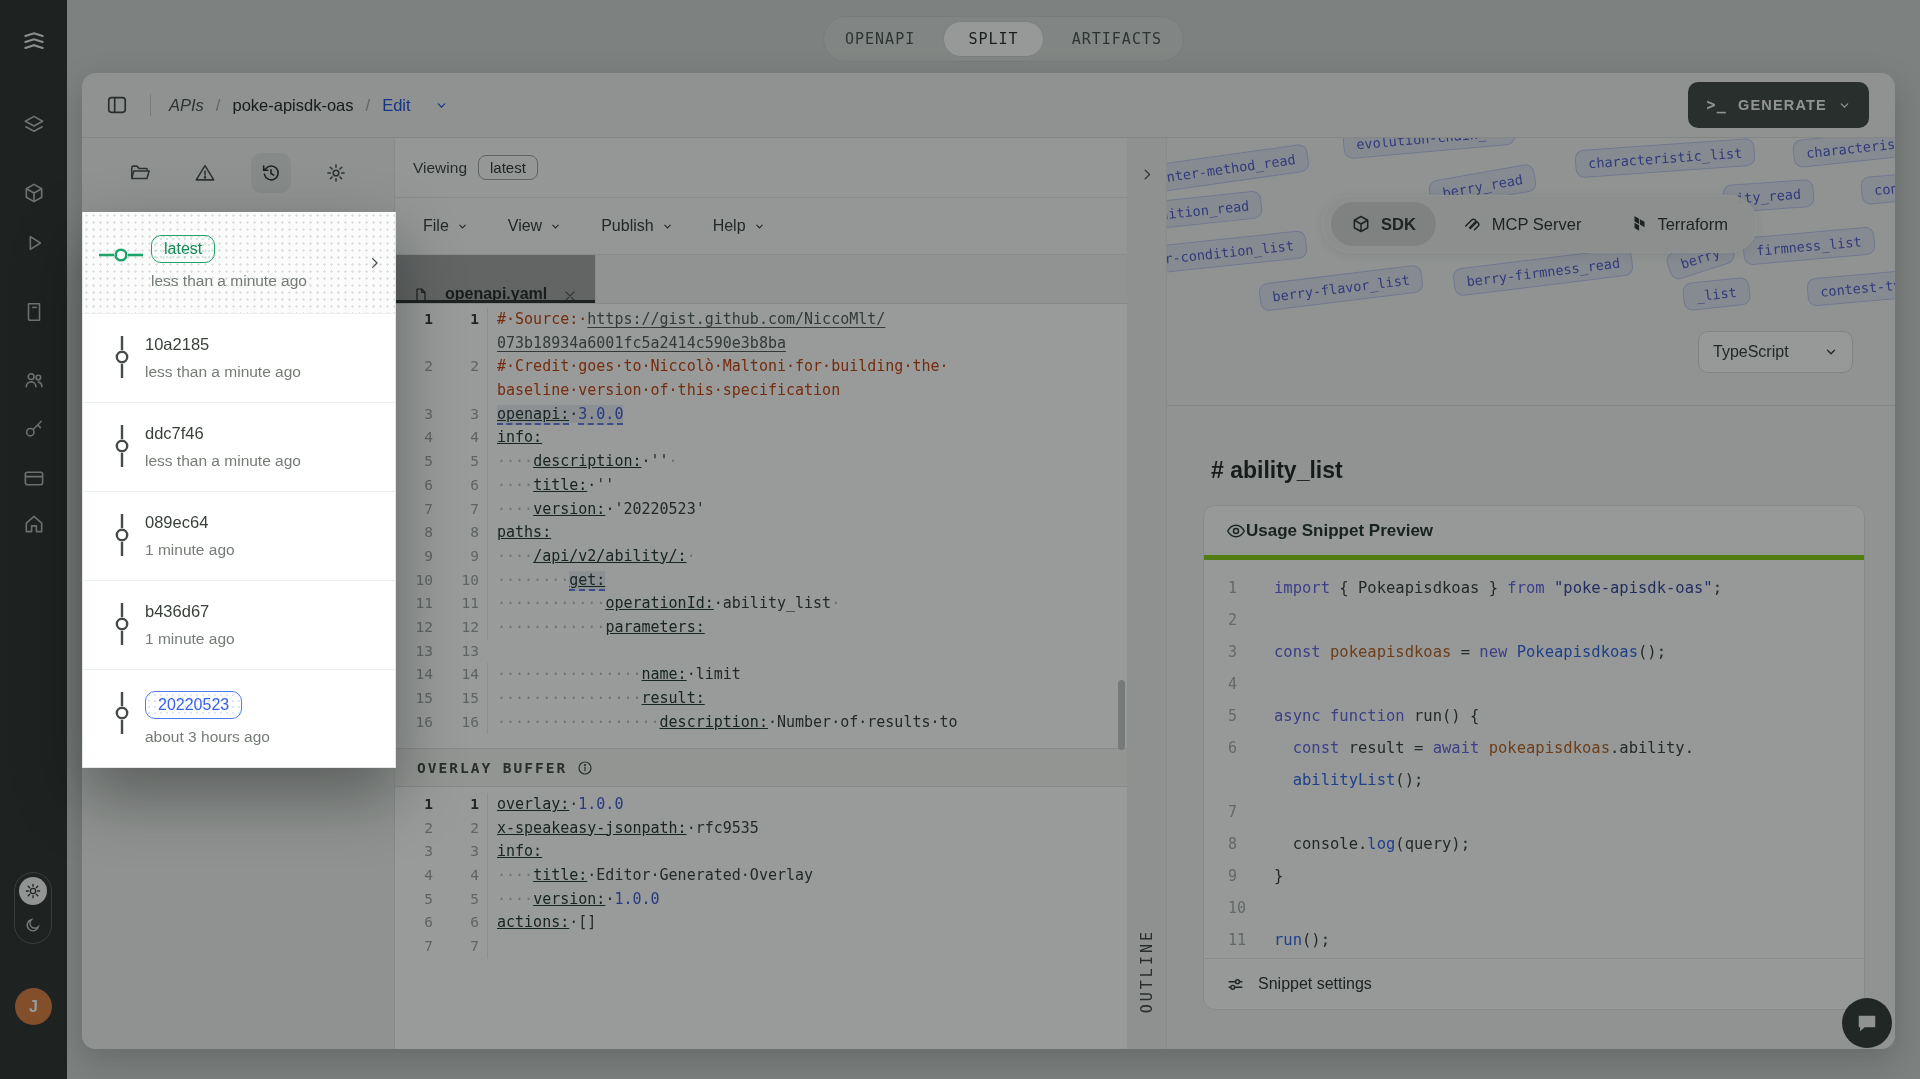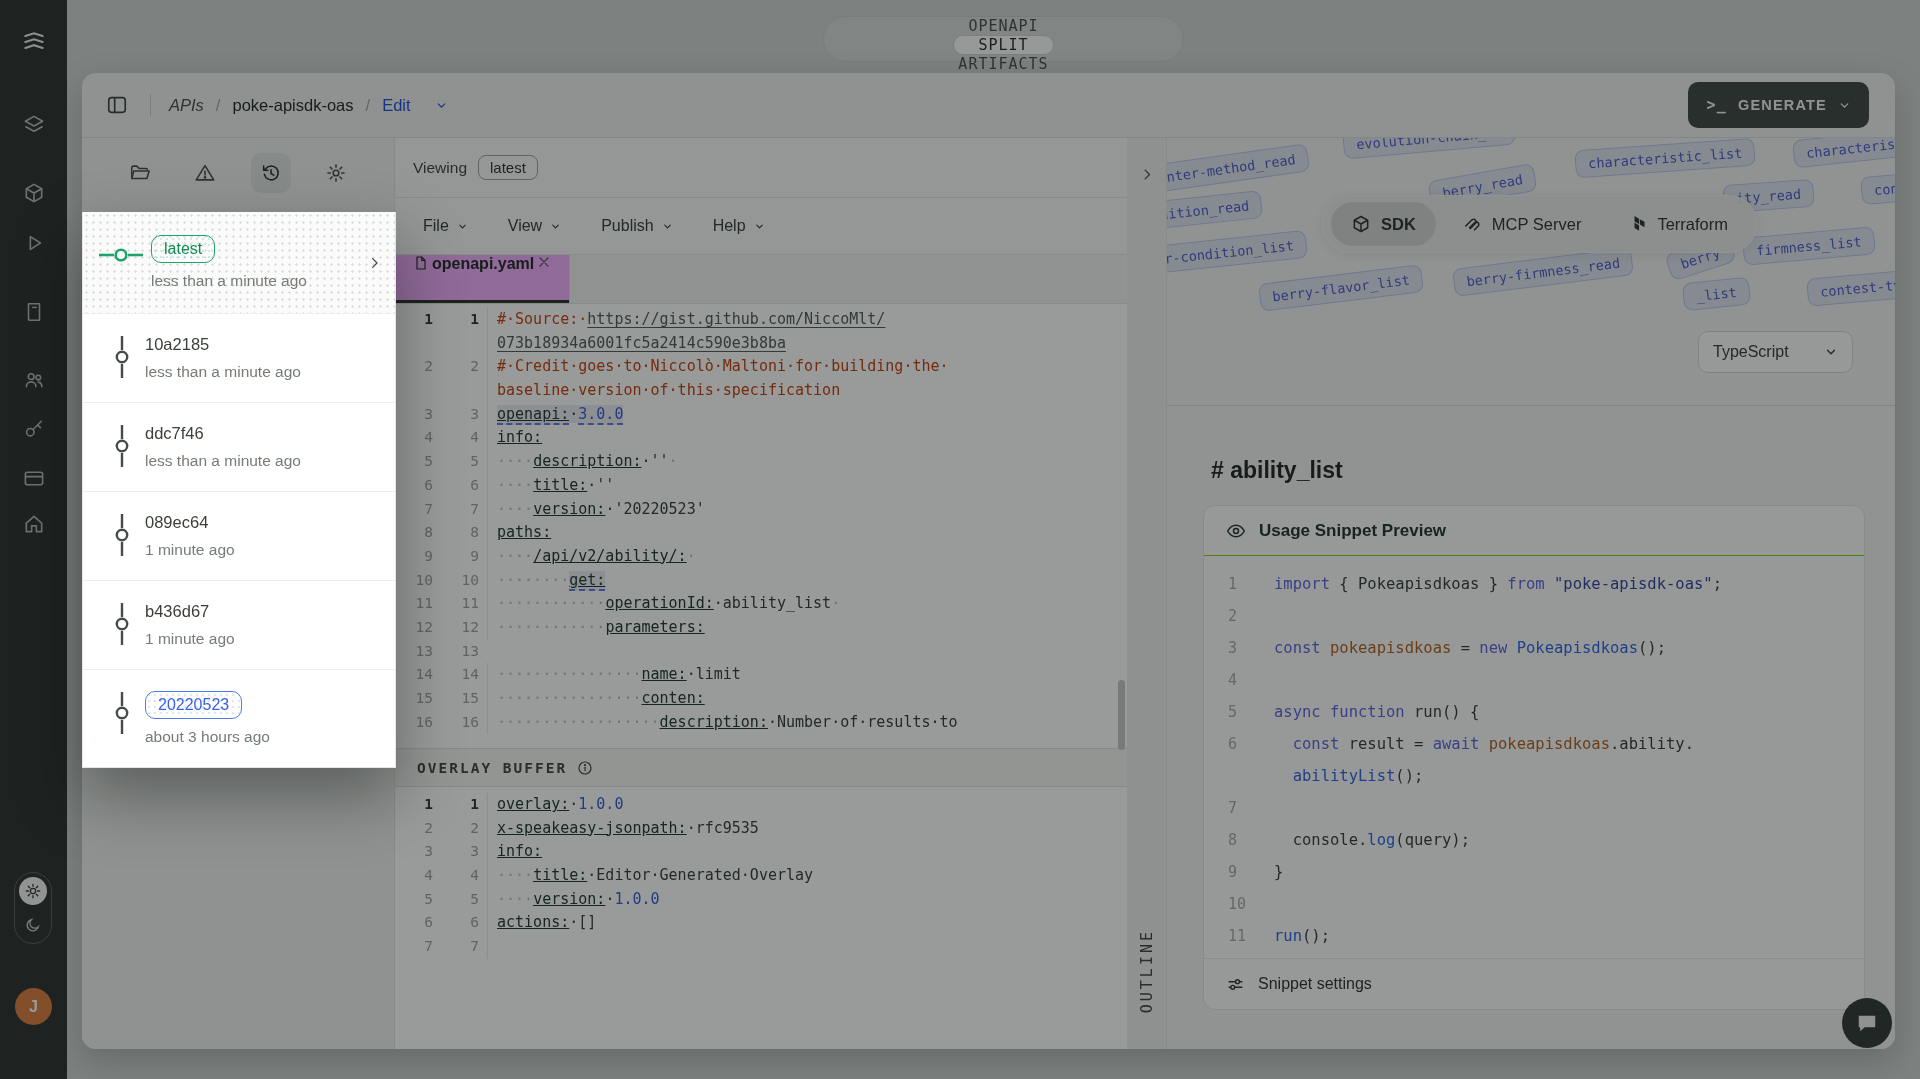--- a/index.html
+++ b/index.html
@@ -13,21 +13,21 @@
   .theme-pill{position:absolute;left:14px;top:872px;width:38px;height:72px;border:1px solid rgba(255,255,255,.22);
       border-radius:19px;box-sizing:border-box;}
   .theme-btn{position:absolute;left:4px;width:28px;height:28px;border-radius:50%;display:grid;place-items:center;color:#c8ccc8;}
   .theme-btn.sun{top:4px;background:#f2f3f0;color:#2e3331;}
   .theme-btn.moon{top:38px;}
   .avatar{position:absolute;left:15px;top:988px;width:37px;height:37px;border-radius:50%;background:#d97a3d;
       color:#fff;font-weight:bold;font-size:16px;display:grid;place-items:center;}
   
   .top-tabs{position:absolute;left:823px;top:16px;width:361px;height:46px;background:#d6dad6;border:1px solid #c7cbc7;
       border-radius:24px;display:flex;align-items:center;justify-content:space-between;padding:0 5px;box-sizing:border-box;
-      font-family:"DejaVu Sans Mono",monospace;flex-direction:column;}
+      font-family:"DejaVu Sans Mono",monospace;}
   .tt{font-family:inherit;font-size:15px;letter-spacing:1px;color:#474e4a;background:transparent;border:none;height:36px;
       padding:0 16px;border-radius:18px;cursor:pointer;}
   .tt.active{background:#fbfcfb;border:1px solid #ccd0cc;color:#232927;padding:0 24px;}
   
   .card{position:absolute;left:82px;top:73px;width:1813px;height:976px;background:#eef0ed;border-radius:14px;
       box-shadow:0 12px 34px rgba(10,14,12,.2);}
   .card-header{height:65px;display:flex;align-items:center;padding:0 26px 0 20px;border-bottom:1px solid #d8dbd7;box-sizing:border-box;}
   .hdr-btn{color:#3b423e;background:none;border:none;padding:4px;cursor:pointer;}
   .hdr-div{width:1px;height:22px;background:#c7cbc7;margin:0 18px;}
   .crumb{display:flex;align-items:center;font-size:16.5px;gap:12px;}
@@ -48,21 +48,21 @@
   
   .editor{width:732px;flex:none;background:#fff;display:flex;flex-direction:column;box-sizing:border-box;position:relative;}
   .viewing-row{height:59px;flex:none;background:#f7f8f6;border-bottom:1px solid #e3e6e2;display:flex;align-items:center;
       gap:11px;padding:0 18px;}
   .viewing-label{font-size:15.5px;color:#3a423e;}
   .viewing-badge{border:1px solid #99a09b;border-radius:8px;padding:3px 11px;font-size:15px;color:#2c332f;}
   .menus-row{height:56px;flex:none;background:#f7f8f6;border-bottom:1px solid #e3e6e2;display:flex;align-items:center;
       gap:40px;padding:0 28px;font-size:16px;color:#333b37;}
   .menu-item{display:inline-flex;align-items:center;gap:8px;cursor:pointer;}
   .tabbar{height:48px;flex:none;background:#eff1ee;border-bottom:1px solid #e0e3df;display:flex;}
-  .tab{display:inline-flex;align-items:flex-start;gap:3px;padding:0 18px;background:#f0abfc;border-right:1px solid #e0e3df;
+  .tab{display:inline-flex;align-items:flex-end;gap:16px;padding:0 18px;background:#a3a3a3;border-right:1px solid #e0e3df;
       position:relative;font-size:16px;font-weight:bold;color:#232927;cursor:pointer;}
   .tab::after{content:"";position:absolute;left:0;right:0;bottom:0;height:3px;background:#2b312e;}
   .tab-close{color:#4a514d;display:grid;place-items:center;cursor:pointer;}
   .codeblock{font-family:"DejaVu Sans Mono",monospace;font-size:15px;}
   #ed-code{padding-top:4px;height:431px;flex:none;}
   .code-row{display:flex;height:23.7px;line-height:23.7px;white-space:pre;}
   .gut{flex:none;text-align:right;color:#9ba19c;font-size:14.5px;}
   .code-row .gut:nth-child(1){width:38px;}
   .code-row .gut:nth-child(2){width:46px;}
   .code-row.active .gut{color:#2f3531;font-weight:bold;}
@@ -92,21 +92,21 @@
   .pb-item{display:inline-flex;align-items:center;gap:10px;padding:0 20px;height:44px;border-radius:22px;font-size:16.5px;
       color:#2b322e;background:transparent;border:none;cursor:pointer;font-family:inherit;}
   .pb-item.active{background:#d2d5d1;font-weight:bold;}
   .lang-select{position:absolute;left:531px;top:193px;width:155px;height:42px;background:#fafbf9;border:1px solid #d4d8d3;
       border-radius:10px;display:flex;align-items:center;justify-content:space-between;padding:0 14px;font-size:16px;
       color:#333b37;box-sizing:border-box;z-index:3;cursor:pointer;}
   .panel-divider{position:absolute;left:0;right:0;top:267px;border-top:1px solid #d9dcd7;}
   .rp-heading{position:absolute;left:44px;top:300px;font-size:23px;font-weight:bold;color:#1f2522;}
   .usage-card{position:absolute;left:36px;top:367px;width:662px;height:505px;background:#fbfcfa;border:1px solid #e1e4df;
       border-radius:12px;box-sizing:border-box;display:flex;flex-direction:column;}
-  .uc-header{height:49px;flex:none;display:flex;align-items:center;gap:13px;padding:0 22px;border-bottom:1px solid #84cc16;
+  .uc-header{height:49px;flex:none;display:flex;align-items:center;padding:0 22px;border-bottom:5px solid #84cc16;
       font-size:17px;font-weight:bold;color:#22332c;}
   .uc-code{flex:1;padding-top:12px;font-family:"DejaVu Sans Mono",monospace;font-size:15.5px;overflow:hidden;}
   .uc-code .code-row{height:32px;line-height:32px;}
   .uc-code .gut{width:58px !important;text-align:left;padding-left:24px;box-sizing:border-box;color:#a3a9a3;font-size:15px;}
   .uc-code .code-line{border-left:none;margin-left:12px;padding-left:0;}
   .uc-footer{height:50px;flex:none;border-top:1px solid #e6e9e4;display:flex;align-items:center;gap:13px;padding:0 22px;
       font-size:16px;color:#2b322e;cursor:pointer;}
   
   .scrim{position:absolute;inset:0;background:rgba(13,17,16,.42);z-index:40;}
   .version-panel{position:absolute;left:82px;top:212px;width:314px;background:#fff;z-index:50;box-sizing:border-box;
@@ -329,21 +329,21 @@
             <div class="code-row"><span class="gut">5</span><span class="gut">5</span><span class="code-line"><span class="tk-i">····</span><span class="tk-k">description:</span><span class="tk-p">·</span><span class="tk-s">''</span><span class="tk-i">·</span></span></div>
             <div class="code-row"><span class="gut">6</span><span class="gut">6</span><span class="code-line"><span class="tk-i">····</span><span class="tk-k">title:</span><span class="tk-p">·</span><span class="tk-s">''</span></span></div>
             <div class="code-row"><span class="gut">7</span><span class="gut">7</span><span class="code-line"><span class="tk-i">····</span><span class="tk-k">version:</span><span class="tk-p">·</span><span class="tk-s">'20220523'</span></span></div>
             <div class="code-row"><span class="gut">8</span><span class="gut">8</span><span class="code-line"><span class="tk-k">paths:</span></span></div>
             <div class="code-row"><span class="gut">9</span><span class="gut">9</span><span class="code-line"><span class="tk-i">····</span><span class="tk-k">/api/v2/ability/:</span><span class="tk-i">·</span></span></div>
             <div class="code-row"><span class="gut">10</span><span class="gut">10</span><span class="code-line"><span class="tk-i">········</span><span class="tk-k tk-hl tk-sq">get:</span></span></div>
             <div class="code-row"><span class="gut">11</span><span class="gut">11</span><span class="code-line"><span class="tk-i">············</span><span class="tk-k">operationId:</span><span class="tk-p">·</span><span class="tk-p">ability_list</span><span class="tk-i">·</span></span></div>
             <div class="code-row"><span class="gut">12</span><span class="gut">12</span><span class="code-line"><span class="tk-i">············</span><span class="tk-k">parameters:</span></span></div>
             <div class="code-row"><span class="gut">13</span><span class="gut">13</span></div>
             <div class="code-row"><span class="gut">14</span><span class="gut">14</span><span class="code-line"><span class="tk-i">················</span><span class="tk-k">name:</span><span class="tk-p">·</span><span class="tk-p">limit</span></span></div>
-            <div class="code-row"><span class="gut">15</span><span class="gut">15</span><span class="code-line"><span class="tk-i">················</span><span class="tk-k">conten:</span></span></div>
+            <div class="code-row"><span class="gut">15</span><span class="gut">15</span><span class="code-line"><span class="tk-i">················</span><span class="tk-k">result:</span></span></div>
             <div class="code-row"><span class="gut">16</span><span class="gut">16</span><span class="code-line"><span class="tk-i">··················</span><span class="tk-k">description:</span><span class="tk-p">·</span><span class="tk-p">Number·of·results·to</span></span></div>
           </div>
         <div class="ed-gap"></div>
         <div class="ob-header">
           <span>OVERLAY BUFFER</span>
           <svg width="16" height="16" viewBox="0 0 24 24" fill="none" stroke="currentColor" stroke-width="1.8" stroke-linecap="round">
               <circle cx="12" cy="12" r="9"></circle>
               <path d="M12 11v5"></path>
               <circle cx="12" cy="7.6" r="0.7" fill="currentColor"></circle>
             </svg>

